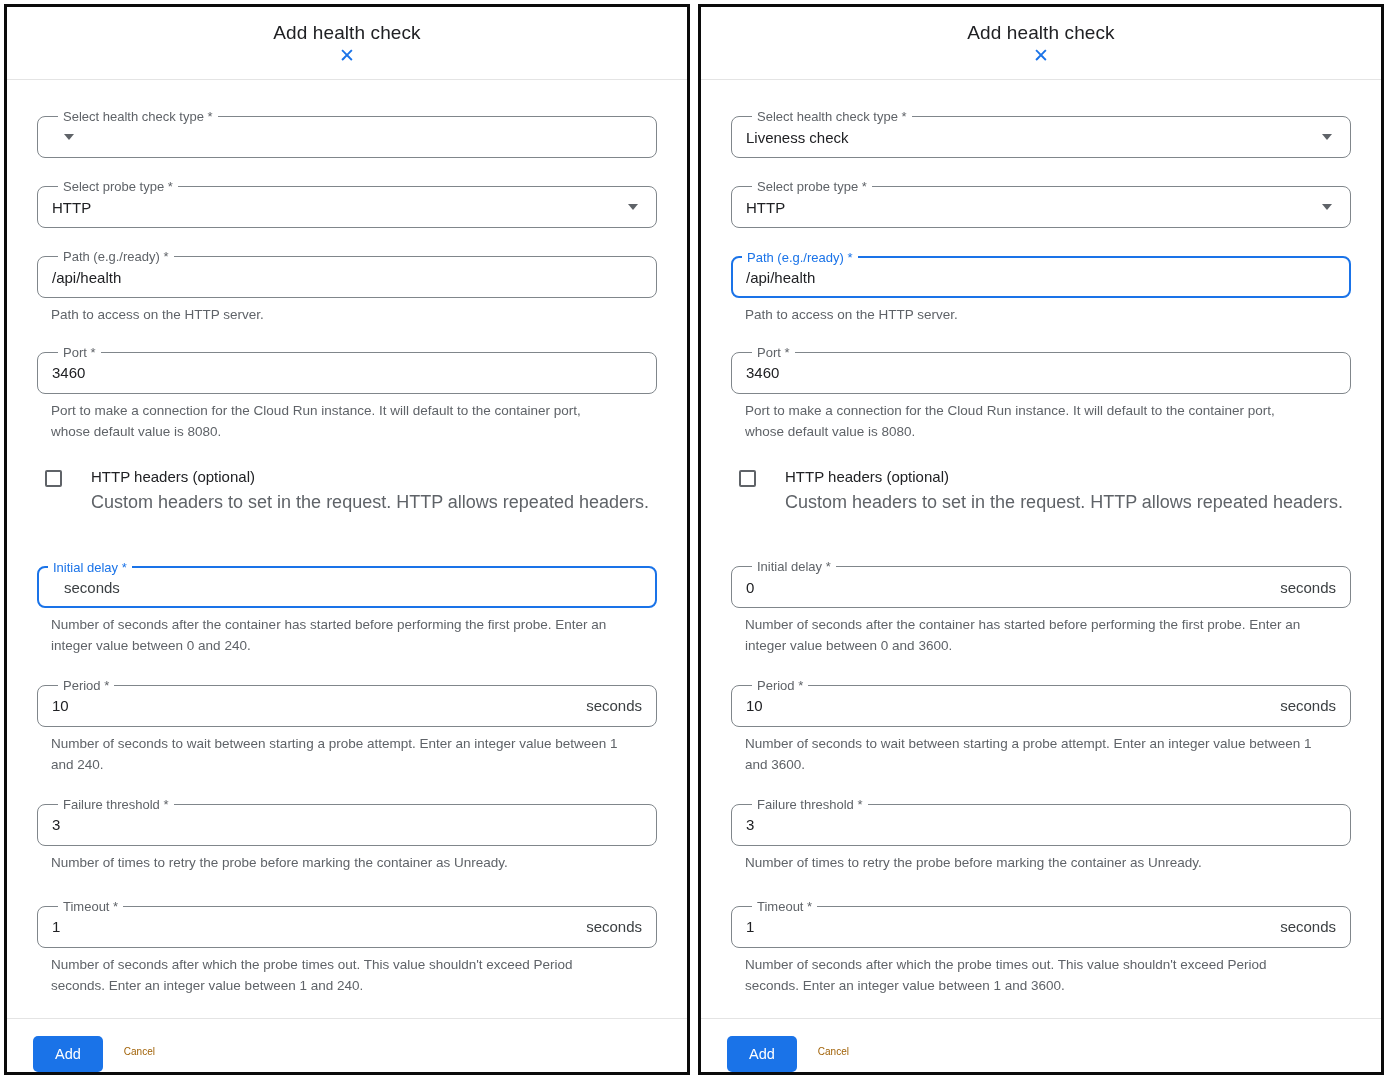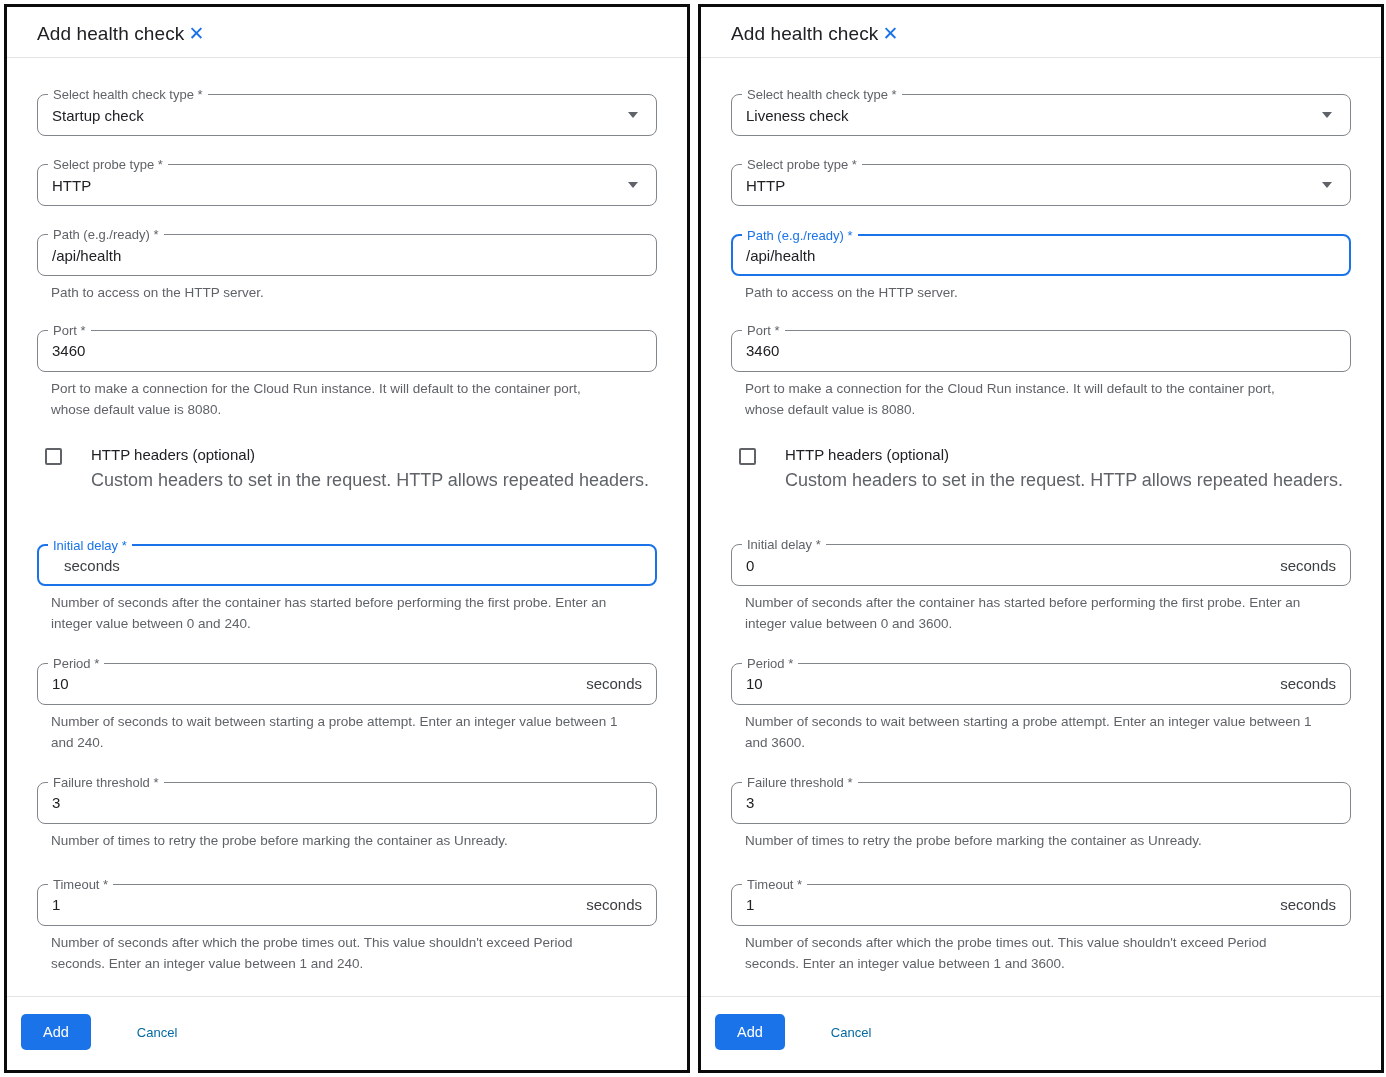--- a/index.html
+++ b/index.html
@@ -13,23 +13,24 @@
     color:var(--text);
     display:flex; gap:8px; padding:4px;
     width:1386px;
   }
   .panel{
     width:686px; min-height:1069px; background:#fff;
     border:3px solid var(--panel-border);
     flex:0 0 auto;
   }
   .dlg-header{
-    display:flex; align-items:center; justify-content:flex-start;
+    display:flex; align-items:center; justify-content:flex-end;
     padding:15px 30px 12px 30px;
     border-bottom:1px solid var(--divider);
+    flex-direction:column;
   }
   .dlg-title{font-size:19px; font-weight:400; margin:0; color:var(--text); letter-spacing:.1px;}
   .close-btn{
     background:none; border:none; padding:2px 4px; cursor:pointer;
     color:var(--accent); font-size:19px; font-weight:700; line-height:1;
     font-family:"Liberation Sans","DejaVu Sans",sans-serif;
   }
   .form{padding:36px 30px 0 30px;}
   .group{margin-bottom:28px;}
   .group-path{margin-bottom:26px;}
@@ -38,21 +39,21 @@
   .group-timeout{margin-bottom:12px;}
   .field{
     position:relative; height:42px;
     border:1px solid var(--field-border); border-radius:8px;
     display:flex; align-items:center; padding:0 14px;
     background:#fff; cursor:text;
   }
   .field.select{cursor:pointer;}
   .field.focused{border:2px solid var(--accent); padding:0 13px;}
   .field .label{
-    position:absolute; top:-9px; left:10px;
+    position:absolute; top:-9px; left:20px;
     background:#fff; padding:0 5px;
     font-size:13px; color:var(--muted); white-space:nowrap; line-height:17px;
   }
   .field.focused .label{color:var(--accent); left:9px;}
   .value{flex:1; font-size:15px; color:var(--text); display:flex; align-items:center; overflow:hidden; white-space:nowrap;}
   .suffix{font-size:15px; color:#3c4043; margin-left:12px;}
   .dd-arrow{
     width:0; height:0; margin-left:12px; margin-right:4px;
     border-left:5px solid transparent; border-right:5px solid transparent;
     border-top:6px solid #5f6368;
@@ -64,47 +65,46 @@
     font-size:13.5px; color:var(--muted); line-height:1.55;
   }
   .group-checkbox{display:flex; gap:29px; margin:4px 0 50px 8px;}
   .checkbox{
     flex:0 0 auto; width:17px; height:17px; margin-top:3px;
     border:2px solid #5f6368; border-radius:2px; background:#fff; cursor:pointer;
   }
   .cb-label{font-size:15px; color:var(--text); line-height:1.35; cursor:pointer;}
   .cb-helper{font-size:18px; color:var(--muted); line-height:1.5; margin-top:2px;}
   .footer-divider{border-top:1px solid var(--divider); margin-top:22px;}
-  .dlg-footer{display:flex; align-items:flex-end; gap:42px; padding:17px 30px 0 14px;}
+  .dlg-footer{display:flex; align-items:flex-start; gap:17px; padding:17px 30px 0 26px;}
   .btn-primary{
     background:var(--accent); color:#fff; border:none; border-radius:5px;
     padding:10px 22px; font-size:14.5px; font-weight:500; cursor:pointer;
     font-family:"Liberation Sans","DejaVu Sans",sans-serif;
   }
   .btn-text{
-    background:none; border:none; color:#0369a1; padding:10px 4px;
-    font-size:13px; font-weight:500; cursor:pointer;
+    background:none; border:none; color:#a16207; padding:10px 4px;
+    font-size:10px; font-weight:500; cursor:pointer;
     font-family:"Liberation Sans","DejaVu Sans",sans-serif;
   }
 </style>
 </head>
 <body>
 
 <section class="panel">
   <header class="dlg-header">
     <h1 class="dlg-title">Add health check</h1>
     <button class="close-btn">✕</button>
   </header>
 
   <div class="form">
 
     <div class="group">
       <div class="field select">
         <span class="label">Select health check type *</span>
-        <span class="value">Startup check</span>
         <span class="dd-arrow"></span>
       </div>
     </div>
 
     <div class="group">
       <div class="field select">
         <span class="label">Select probe type *</span>
         <span class="value">HTTP</span>
         <span class="dd-arrow"></span>
       </div>

